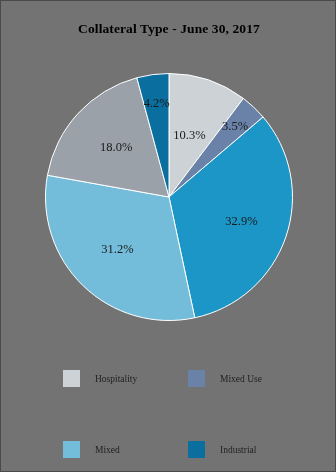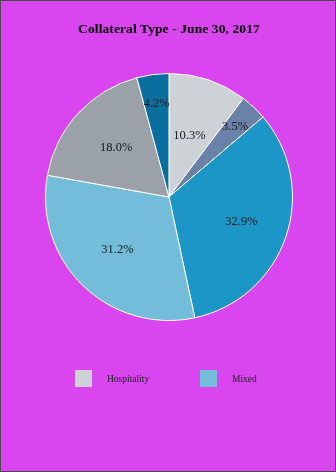--- a/index.html
+++ b/index.html
@@ -8,21 +8,21 @@
     background: #ffffff;
   }
   body {
     font-family: "Liberation Serif", serif;
   }
   #page {
     position: relative;
     width: 336px;
     height: 472px;
     box-sizing: border-box;
-    background: #d946ef;
+    background: #737373;
     border: 1px solid #4a4a4a;
     overflow: hidden;
   }
   #chart-title {
     position: absolute;
     top: 20px;
     left: 0;
     width: 336px;
     text-align: center;
     font-family: "Liberation Serif", serif;
@@ -45,21 +45,21 @@
   }
   .slice-label {
     font-family: "Liberation Serif", serif;
     font-size: 12.5px;
     fill: #1a1a1a;
     text-anchor: middle;
     dominant-baseline: middle;
   }
   #legend {
     position: absolute;
-    left: 74px;
+    left: 62px;
     top: 362px;
     width: 210px;
     display: grid;
     grid-template-columns: 1fr 1fr;
     grid-auto-rows: 31px;
     column-gap: 0px;
     row-gap: 0px;
     gap: 40px;
   }
   .legend-item {
@@ -106,18 +106,26 @@
         </g>
     </svg>
   </div>
 
   <div id="legend">
       <div class="legend-item">
         <span class="legend-swatch" style="background: rgb(205, 210, 214);"></span>
         <span class="legend-label">Hospitality</span>
       </div>
       <div class="legend-item">
+        <span class="legend-swatch" style="background: rgb(107, 130, 168);"></span>
+        <span class="legend-label">Mixed Use</span>
+      </div>
+      <div class="legend-item">
         <span class="legend-swatch" style="background: rgb(116, 189, 218);"></span>
         <span class="legend-label">Mixed</span>
+      </div>
+      <div class="legend-item">
+        <span class="legend-swatch" style="background: rgb(10, 110, 158);"></span>
+        <span class="legend-label">Industrial</span>
       </div>
     </div>
 
 </div>
 
 </body></html>

